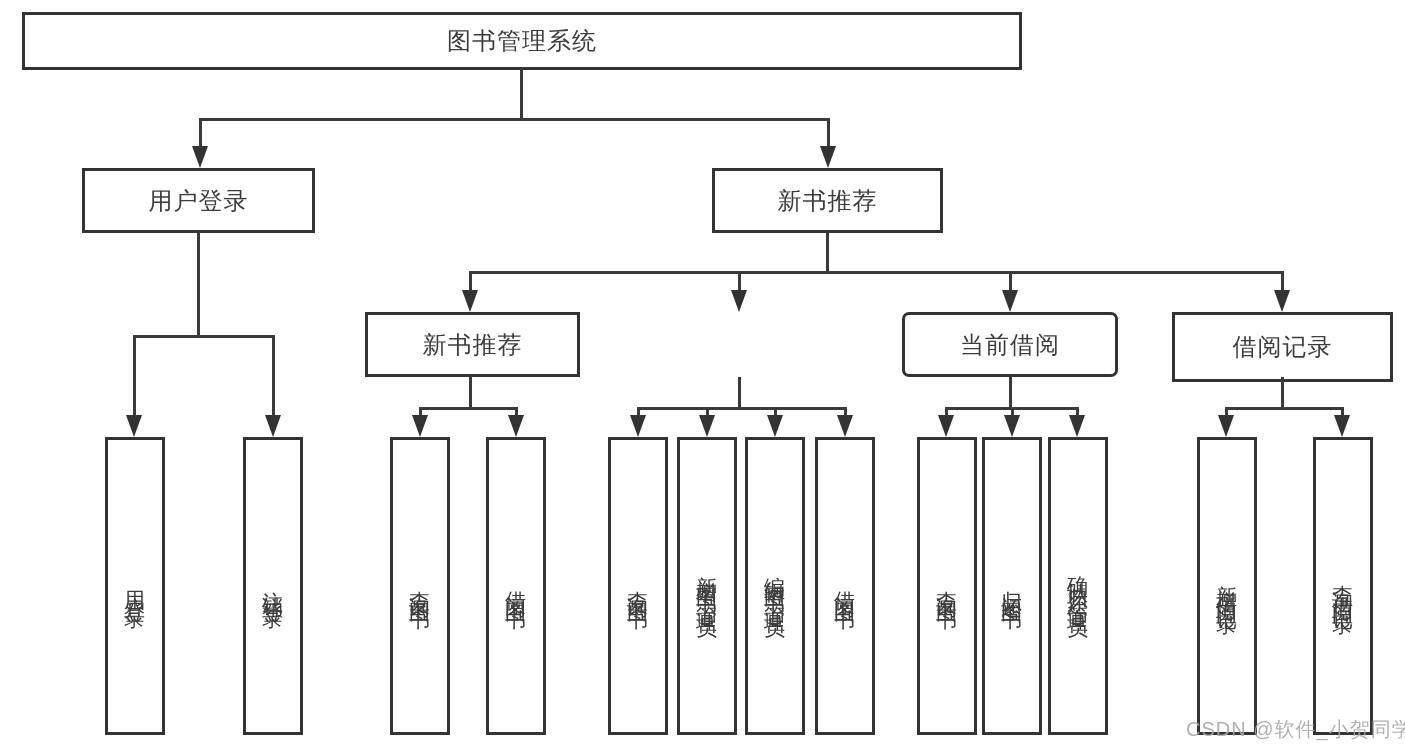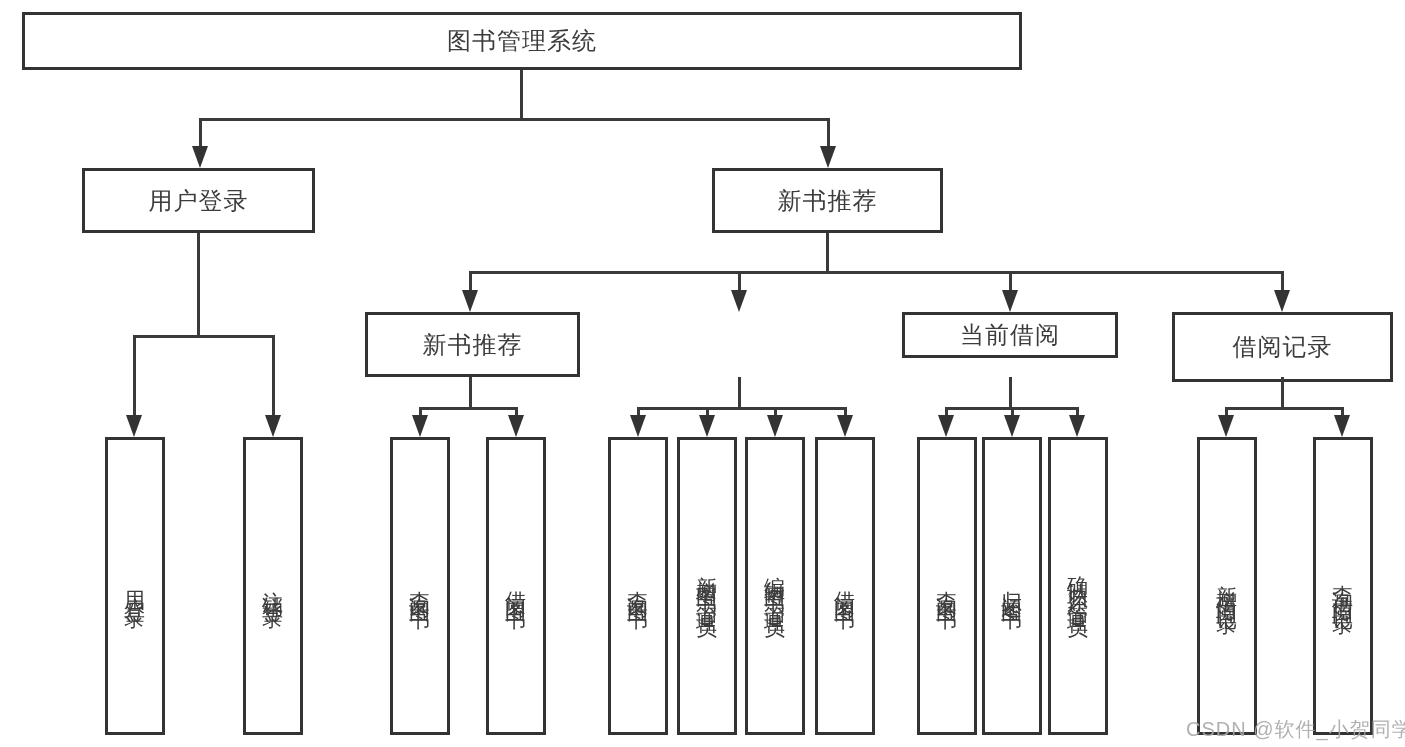--- a/index.html
+++ b/index.html
@@ -31,21 +31,21 @@
     position:absolute;width:0;height:0;
     border-left:8px solid transparent;border-right:8px solid transparent;
     border-top:22px solid #333333;
   }
   
   .n-root{left:22px;top:12px;width:1000px;height:58px;}
   .n-ul{left:82px;top:168px;width:233px;height:65px;}
   .n-bm{left:712px;top:168px;width:231px;height:65px;}
   .n-rec{left:365px;top:312px;width:215px;height:65px;}
   .n-bor{left:628px;top:312px;width:222px;height:65px;}
-  .n-cur{left:902px;top:312px;width:216px;height:46px;}
+  .n-cur{left:902px;top:312px;width:216px;height:65px;border-radius:7px;}
   .n-his{left:1172px;top:312px;width:221px;height:70px;}
   
   .lf-a1{left:105px;} .lf-a2{left:243px;}
   .lf-b1{left:390px;} .lf-b2{left:486px;}
   .lf-c1{left:608px;} .lf-c2{left:677px;} .lf-c3{left:745px;} .lf-c4{left:815px;}
   .lf-d1{left:917px;} .lf-d2{left:982px;} .lf-d3{left:1048px;}
   .lf-e1{left:1197px;} .lf-e2{left:1313px;}
   
   #watermark{
     position:absolute;left:1186px;top:716px;z-index:10;

